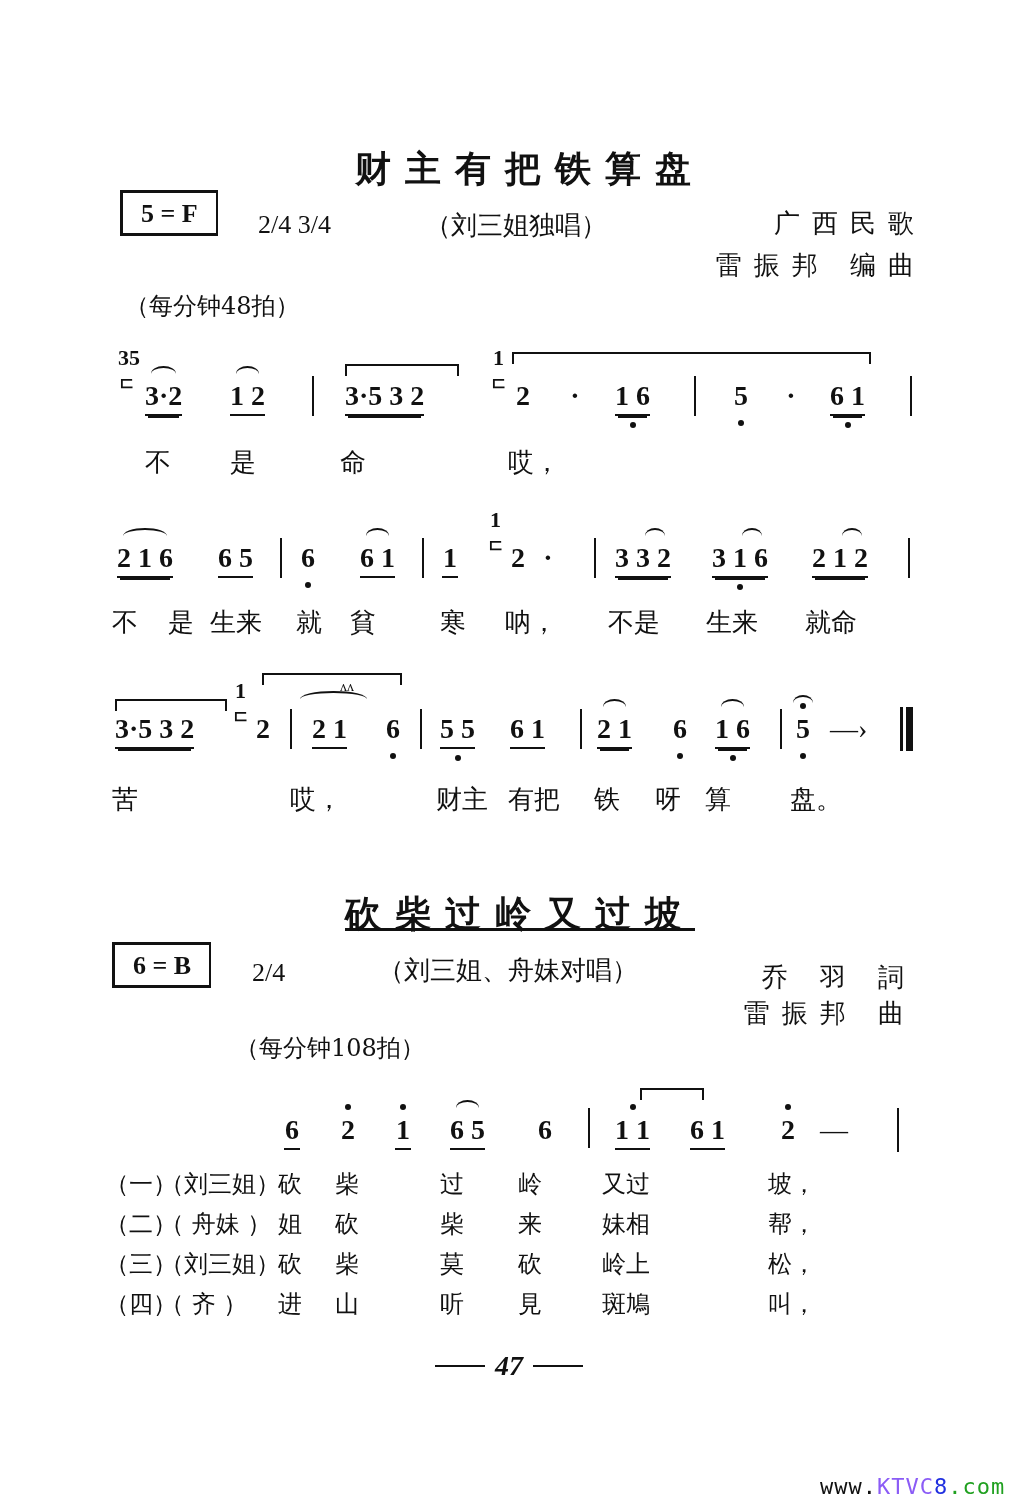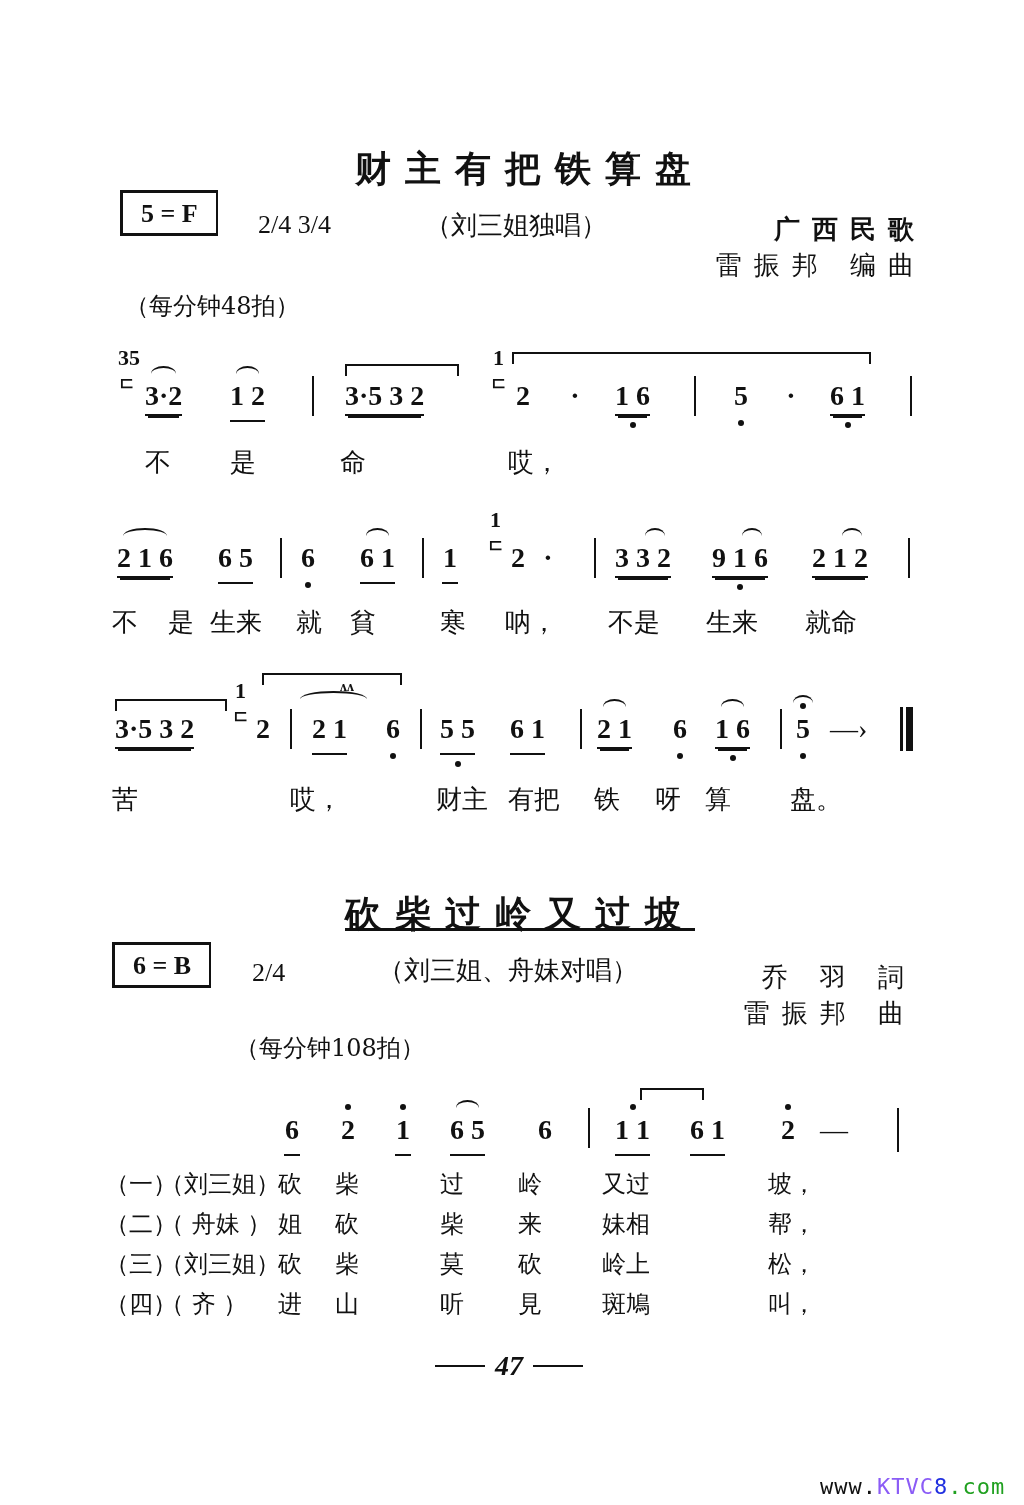--- a/index.html
+++ b/index.html
@@ -8,42 +8,42 @@
   .abs { position:absolute; }
   .title { font-family:"DejaVu Sans","Liberation Sans",sans-serif; font-weight:bold; font-size:36px; letter-spacing:14px; white-space:nowrap; }
   .keybox { border:3px solid #111; border-right-width:2px; font-family:"Liberation Serif","DejaVu Serif",serif; font-size:26px; font-weight:bold; padding:6px 18px 4px 18px; white-space:nowrap; }
   .meter { font-family:"Liberation Serif",serif; font-size:26px; white-space:nowrap; }
   .sub { font-size:26px; white-space:nowrap; }
   .credit { font-size:26px; letter-spacing:12px; white-space:nowrap; line-height:34px; text-align:right; }
   .tempo { font-size:24px; white-space:nowrap; }
   .staff { white-space:nowrap; font-family:"Liberation Serif","DejaVu Serif",serif; font-weight:bold; font-size:28px; }
   .tok { position:absolute; top:0; text-align:center; }
   .n { display:inline-block; position:relative; min-width:16px; text-align:center; }
-  .u1 { border-bottom:2px solid #111; padding-bottom:8px; }
+  .u1 { border-bottom:2px solid #111; padding-bottom:2px; }
   .u2 { border-bottom:2px solid #111; box-shadow:0 5px 0 -3px #111; padding-bottom:2px; }
   .dotb::after { content:""; position:absolute; left:50%; margin-left:-3px; bottom:-14px; width:6px; height:6px; border-radius:50%; background:#111; }
   .dott::before { content:""; position:absolute; left:50%; margin-left:-3px; top:-10px; width:6px; height:6px; border-radius:50%; background:#111; }
   .slur { position:absolute; left:6px; right:6px; top:-14px; height:14px; border-top:2px solid #111; border-radius:50% 50% 0 0; }
   .bar { position:absolute; width:2px; background:#111; }
   .bracket { position:absolute; border-top:2px solid #111; border-left:2px solid #111; border-right:2px solid #111; height:10px; }
   .grace { position:absolute; font-size:22px; font-weight:bold; line-height:20px; }
   .lyr { position:absolute; font-size:26px; white-space:nowrap; font-family:"DejaVu Sans","Liberation Sans",sans-serif; }
   .verse { position:absolute; font-size:24px; white-space:nowrap; font-family:"DejaVu Sans","Liberation Sans",sans-serif; }
   .pagenum { font-family:"Liberation Serif",serif; font-style:italic; font-weight:bold; font-size:28px; white-space:nowrap; }
   .wm { font-family:"DejaVu Sans Mono","Liberation Mono",monospace; font-size:22px; white-space:nowrap; letter-spacing:1px; }
 </style>
 </head>
 <body>
 
 <div class="abs title" style="left:355px;top:145px;">财主有把铁算盘</div>
 
 <div class="abs keybox" style="left:120px;top:190px;">5 = F</div>
 <div class="abs meter" style="left:258px;top:210px;">2/4  3/4</div>
 <div class="abs sub" style="left:425px;top:208px;">（刘三姐独唱）</div>
-<div class="abs credit" style="right:98px;top:212px;font-weight:bold;">广西民歌</div>
+<div class="abs credit" style="right:98px;top:206px;">广西民歌</div>
 <div class="abs credit" style="right:98px;top:248px;">雷振邦 编曲</div>
 <div class="abs tempo" style="left:125px;top:290px;">（每分钟48拍）</div>
 
 <div class="abs staff" style="left:0;top:380px;width:1024px;height:40px;">
   <span class="grace" style="left:118px;top:-32px;">35</span>
   <span class="grace" style="left:118px;top:-6px;font-size:18px;">ㄷ</span>
   <span class="tok" style="left:145px;"><span class="n u2"><span class="slur"></span><span>3·2</span></span></span>
   <span class="tok" style="left:230px;"><span class="n u1"><span class="slur"></span><span>1 2</span></span></span>
   <span class="bar" style="left:312px;top:-4px;height:40px;"></span>
   <span class="bracket" style="left:345px;top:-16px;width:110px;"></span>
@@ -72,21 +72,21 @@
   <span class="tok" style="left:300px;"><span class="n dotb">6</span></span>
   <span class="tok" style="left:360px;"><span class="n u1"><span class="slur"></span><span>6 1</span></span></span>
   <span class="bar" style="left:422px;top:-4px;height:40px;"></span>
   <span class="tok" style="left:442px;"><span class="n u1">1</span></span>
   <span class="grace" style="left:490px;top:-32px;">1</span>
   <span class="grace" style="left:487px;top:-6px;font-size:18px;">ㄷ</span>
   <span class="tok" style="left:510px;"><span class="n">2</span></span>
   <span class="tok" style="left:540px;"><span class="n">·</span></span>
   <span class="bar" style="left:594px;top:-4px;height:40px;"></span>
   <span class="tok" style="left:615px;"><span class="n u2"><span class="slur" style="left:30px;"></span><span>3 3 2</span></span></span>
-  <span class="tok" style="left:712px;"><span class="n u2 dotb"><span class="slur" style="left:30px;"></span><span>9 1 6</span></span></span>
+  <span class="tok" style="left:712px;"><span class="n u2 dotb"><span class="slur" style="left:30px;"></span><span>3 1 6</span></span></span>
   <span class="tok" style="left:812px;"><span class="n u2"><span class="slur" style="left:30px;"></span><span>2 1 2</span></span></span>
   <span class="bar" style="left:908px;top:-4px;height:40px;"></span>
 </div>
 <span class="lyr" style="left:112px;top:605px;">不</span>
 <span class="lyr" style="left:168px;top:605px;">是</span>
 <span class="lyr" style="left:210px;top:605px;">生来</span>
 <span class="lyr" style="left:296px;top:605px;">就</span>
 <span class="lyr" style="left:350px;top:605px;">貧</span>
 <span class="lyr" style="left:440px;top:605px;">寒</span>
 <span class="lyr" style="left:505px;top:605px;">呐，</span>
@@ -96,21 +96,21 @@
 
 <div class="abs staff" style="left:0;top:713px;width:1024px;height:40px;">
   <span class="bracket" style="left:115px;top:-14px;width:108px;"></span>
   <span class="tok" style="left:115px;"><span class="n u2">3·5 3 2</span></span>
   <span class="grace" style="left:235px;top:-32px;">1</span>
   <span class="grace" style="left:232px;top:-6px;font-size:18px;">ㄷ</span>
   <span class="bracket" style="left:262px;top:-40px;width:136px;"></span>
   <span class="tok" style="left:255px;"><span class="n">2</span></span>
   <span class="bar" style="left:290px;top:-4px;height:40px;"></span>
   <span class="tok" style="left:312px;"><span class="n u1"><span class="slur" style="left:-12px;right:-20px;top:-22px;"></span><span>2 1</span></span></span>
-  <span class="abs" style="left:340px;top:-34px;font-size:14px;font-weight:bold;">ʌʌ</span>
+  <span class="abs" style="left:340px;top:-34px;font-size:14px;font-weight:normal;">ʌʌ</span>
   <span class="tok" style="left:385px;"><span class="n dotb">6</span></span>
   <span class="bar" style="left:420px;top:-4px;height:40px;"></span>
   <span class="tok" style="left:440px;"><span class="n u1 dotb">5 5</span></span>
   <span class="tok" style="left:510px;"><span class="n u1">6 1</span></span>
   <span class="bar" style="left:580px;top:-4px;height:40px;"></span>
   <span class="tok" style="left:597px;"><span class="n u2"><span class="slur"></span><span>2 1</span></span></span>
   <span class="tok" style="left:672px;"><span class="n dotb">6</span></span>
   <span class="tok" style="left:715px;"><span class="n u2 dotb"><span class="slur"></span><span>1 6</span></span></span>
   <span class="bar" style="left:780px;top:-4px;height:40px;"></span>
   <span class="tok" style="left:795px;"><span class="n dotb dott"><span class="slur" style="left:-2px;right:-2px;top:-18px;"></span><span>5</span></span></span>

